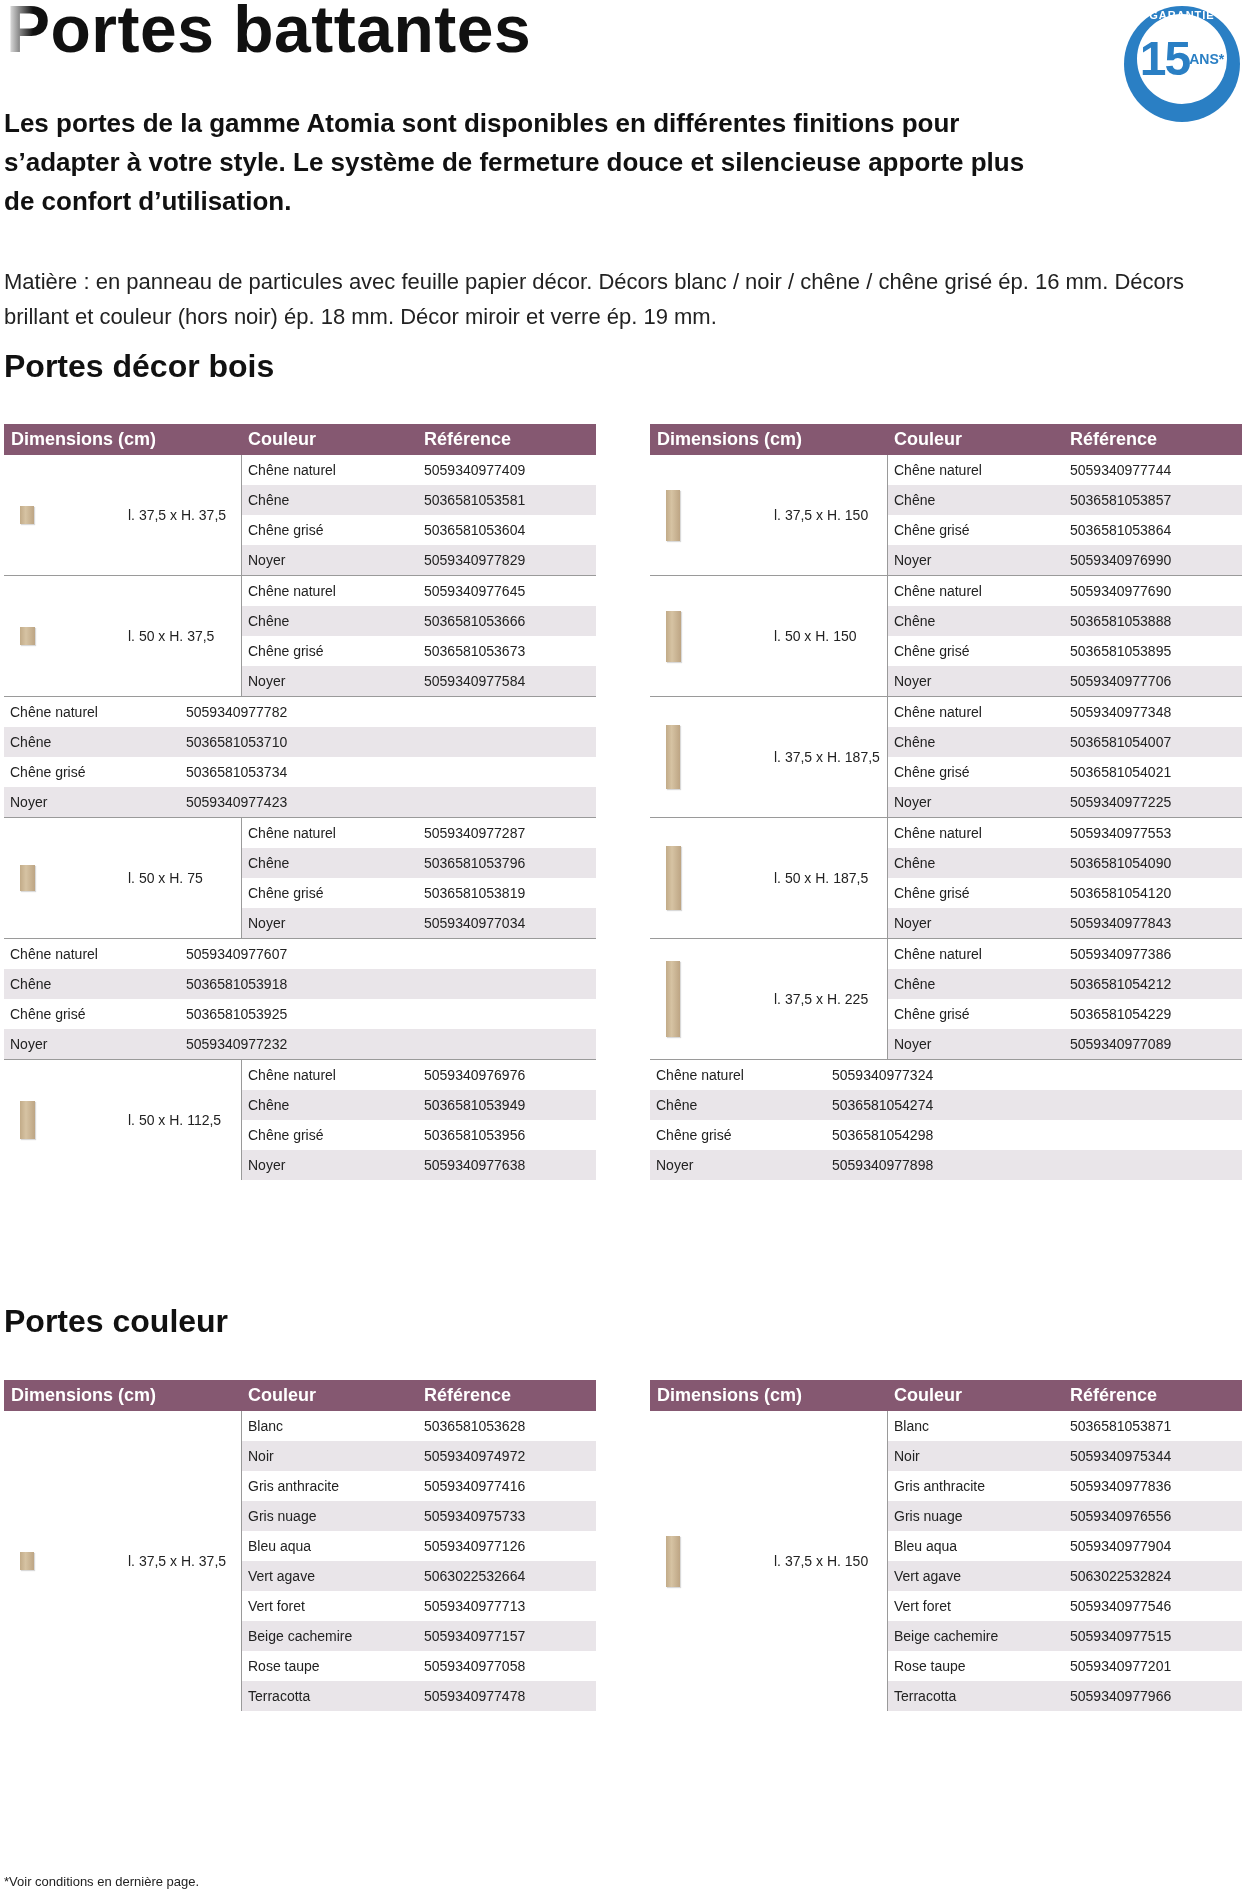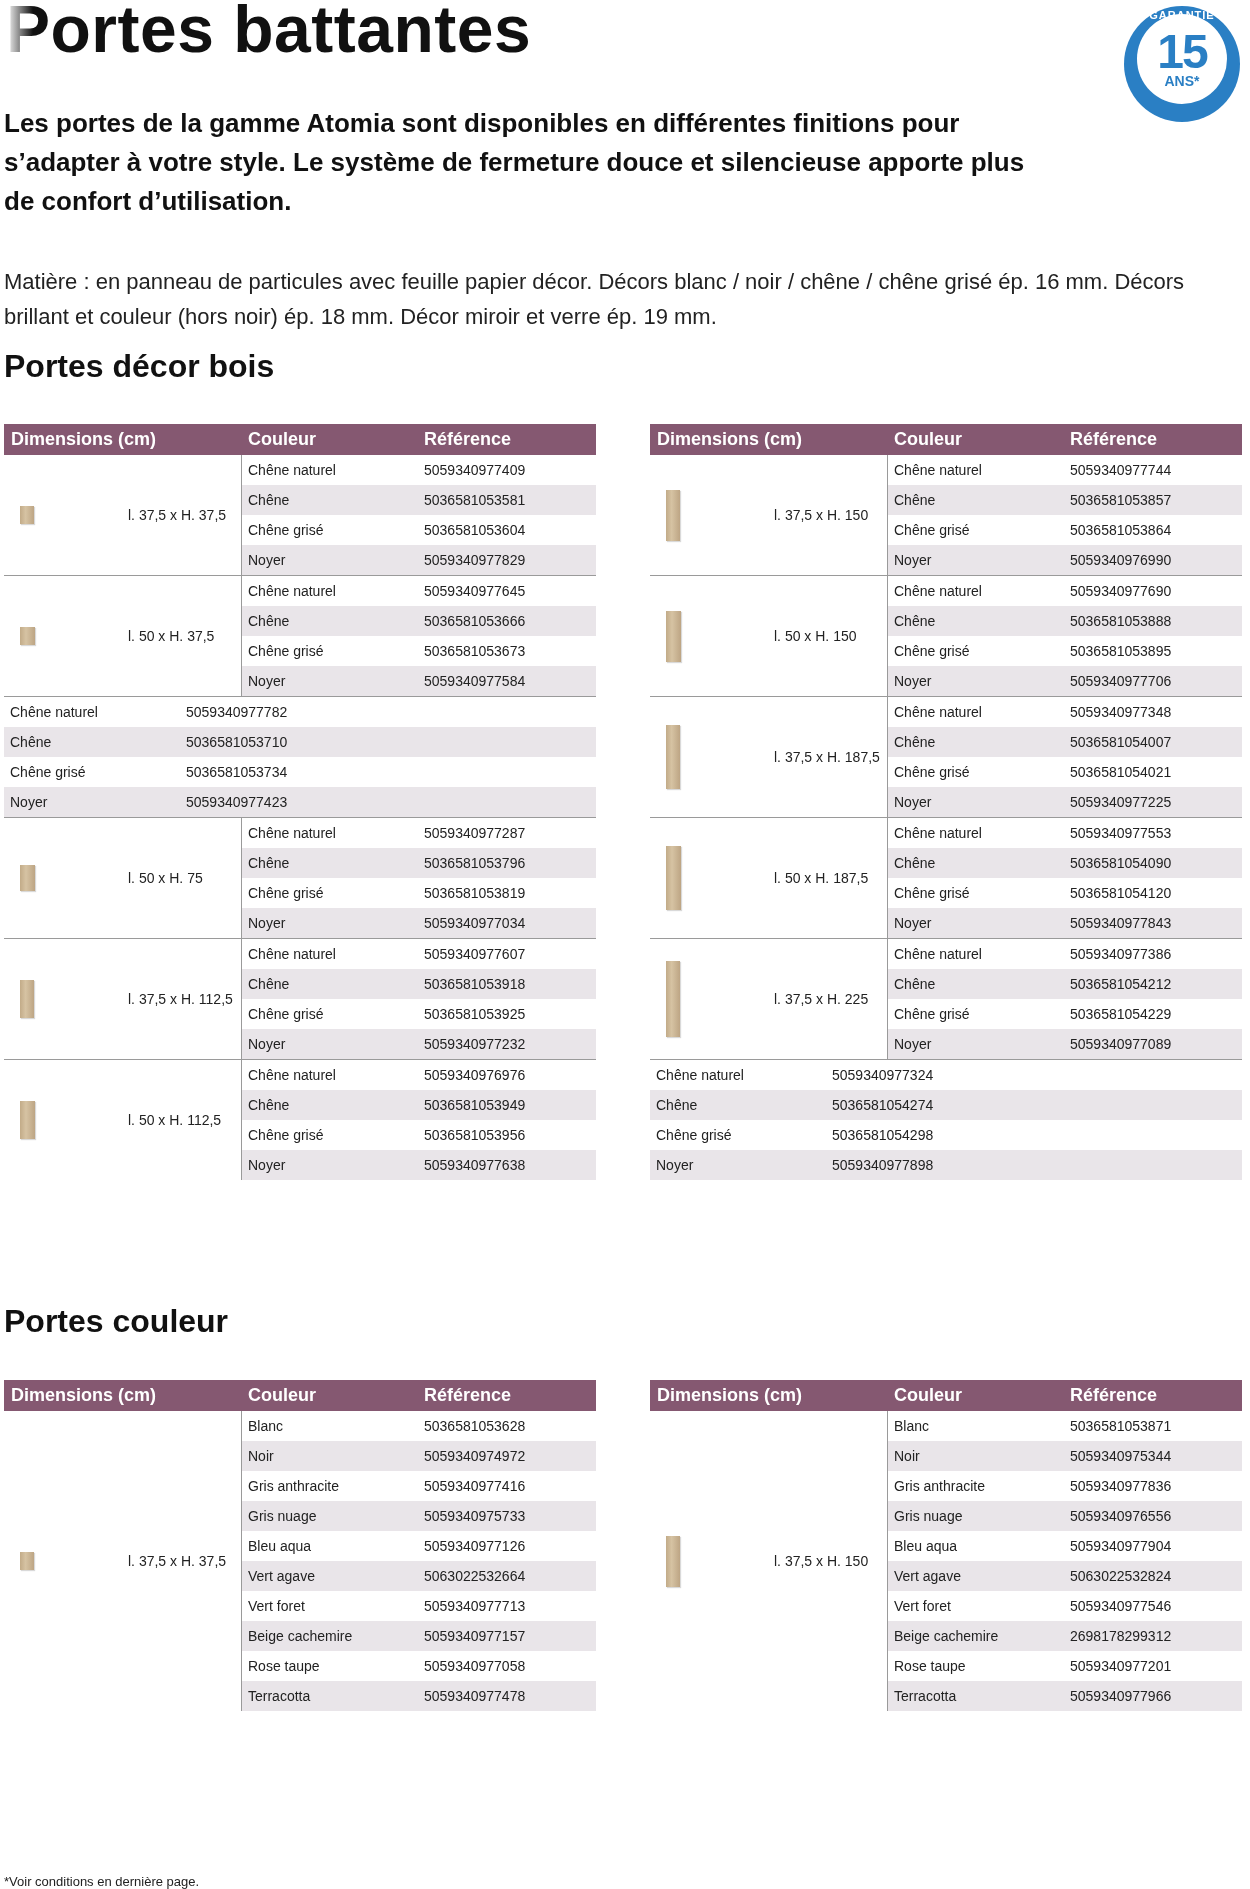--- a/index.html
+++ b/index.html
@@ -3,21 +3,21 @@
 <meta charset="utf-8">
 <style>
   * { box-sizing: border-box; margin: 0; padding: 0; }
   html, body { width: 1250px; height: 1889px; background: #ffffff; overflow: hidden; }
   body { position: relative; font-family: "Liberation Sans", "DejaVu Sans", sans-serif; color: #1a1a1a; }
 
   .page-title { position: absolute; left: 6px; top: -6px; font-size: 66px; font-weight: bold; letter-spacing: 0.5px; color: #111; line-height: 70px; }
   .page-title .first-letter { background: linear-gradient(90deg, #ffffff 0%, #111 60%); -webkit-background-clip: text; background-clip: text; color: transparent; }
 
   .badge { position: absolute; left: 1124px; top: 6px; width: 116px; height: 116px; border-radius: 50%; background: #2a7fc4; display: flex; align-items: flex-start; justify-content: center; }
-  .badge-inner { width: 90px; height: 90px; border-radius: 50%; background: #ffffff; display: flex; flex-direction: column; align-items: center; justify-content: center; margin-top: 8px; }
+  .badge-inner { width: 90px; height: 90px; border-radius: 50%; background: #ffffff; display: flex; flex-direction: row; align-items: center; justify-content: center; margin-top: 8px; }
   .badge-top { position: absolute; top: 3px; left: 0; width: 116px; text-align: center; font-size: 11px; font-weight: bold; color: #ffffff; letter-spacing: 1px; }
   .badge-num { font-size: 48px; font-weight: bold; color: #2a7fc4; line-height: 44px; letter-spacing: -2px; }
   .badge-ans { font-size: 14px; font-weight: bold; color: #2a7fc4; line-height: 14px; }
 
   .intro { position: absolute; left: 4px; top: 104px; width: 1040px; font-size: 26px; font-weight: bold; line-height: 39px; color: #111; }
   .material { position: absolute; left: 4px; top: 236px; width: 1245px; font-size: 22px; line-height: 35px; color: #222; margin-top: 28px; }
 
   .section-title { position: absolute; left: 4px; font-size: 32px; font-weight: bold; color: #111; }
   #sec-decor { top: 348px; text-align: center; }
   #sec-couleur { top: 1303px; }
@@ -151,24 +151,20 @@
           <div class="c-col">Chêne grisé</div>
           <div class="c-ref">5036581053819</div>
         </div>
         <div class="row">
           <div class="c-col">Noyer</div>
           <div class="c-ref">5059340977034</div>
         </div>
       </div>
     </div>
     <div class="block">
-      <div class="blk-dim">
-        <div class="door-img" style="width: 14px; height: 38.25px;"></div>
-        <div class="dim-text">l. 37,5 x H. 112,5</div>
-      </div>
       <div class="rows">
         <div class="row">
           <div class="c-col">Chêne naturel</div>
           <div class="c-ref">5059340977607</div>
         </div>
         <div class="row">
           <div class="c-col">Chêne</div>
           <div class="c-ref">5036581053918</div>
         </div>
         <div class="row">
@@ -446,21 +442,21 @@
         <div class="row">
           <div class="c-col">Vert agave</div>
           <div class="c-ref">5063022532824</div>
         </div>
         <div class="row">
           <div class="c-col">Vert foret</div>
           <div class="c-ref">5059340977546</div>
         </div>
         <div class="row">
           <div class="c-col">Beige cachemire</div>
-          <div class="c-ref">2698178299312</div>
+          <div class="c-ref">5059340977515</div>
         </div>
         <div class="row">
           <div class="c-col">Rose taupe</div>
           <div class="c-ref">5059340977201</div>
         </div>
         <div class="row">
           <div class="c-col">Terracotta</div>
           <div class="c-ref">5059340977966</div>
         </div>
       </div>

